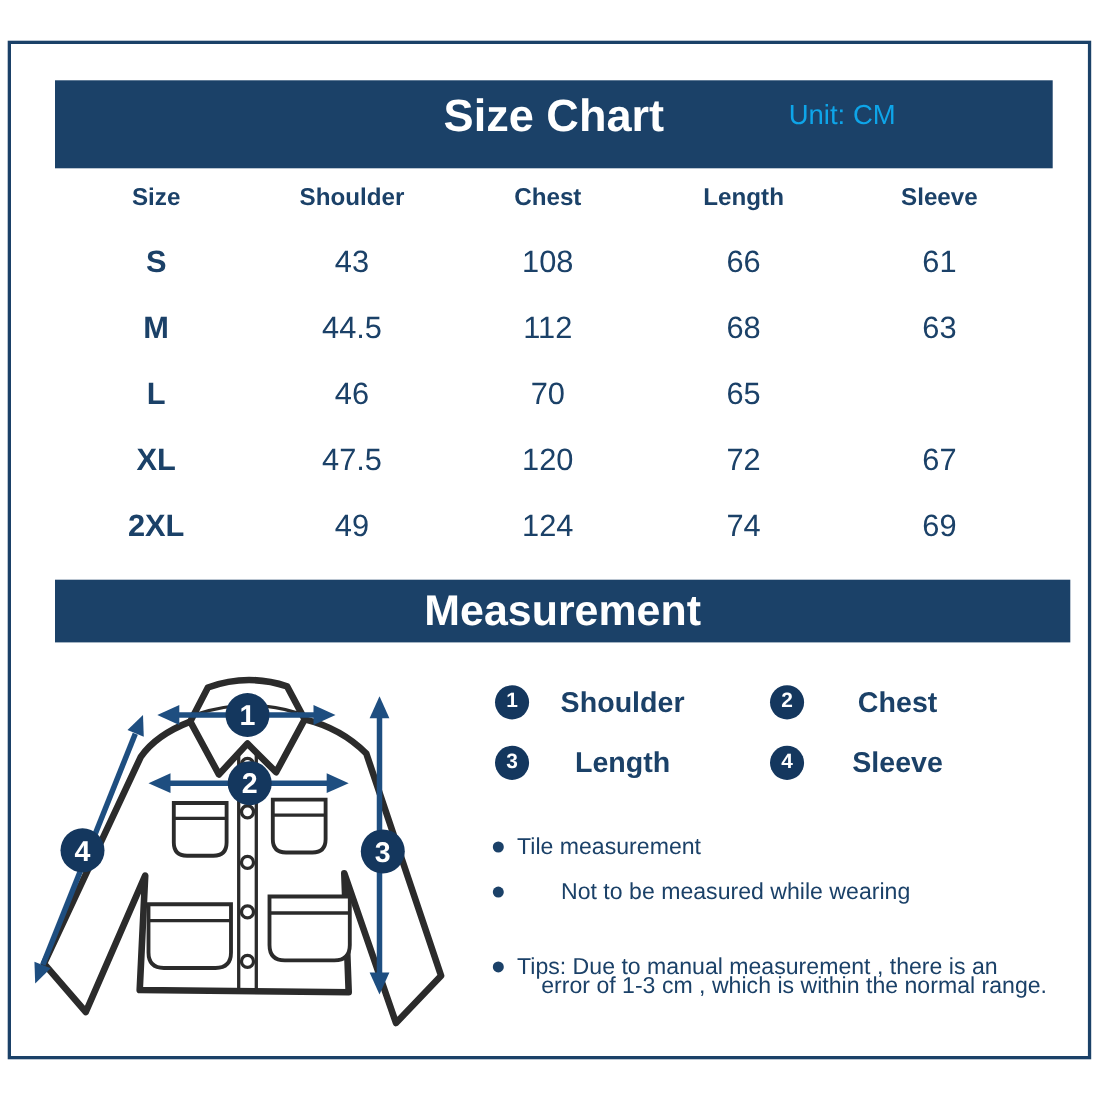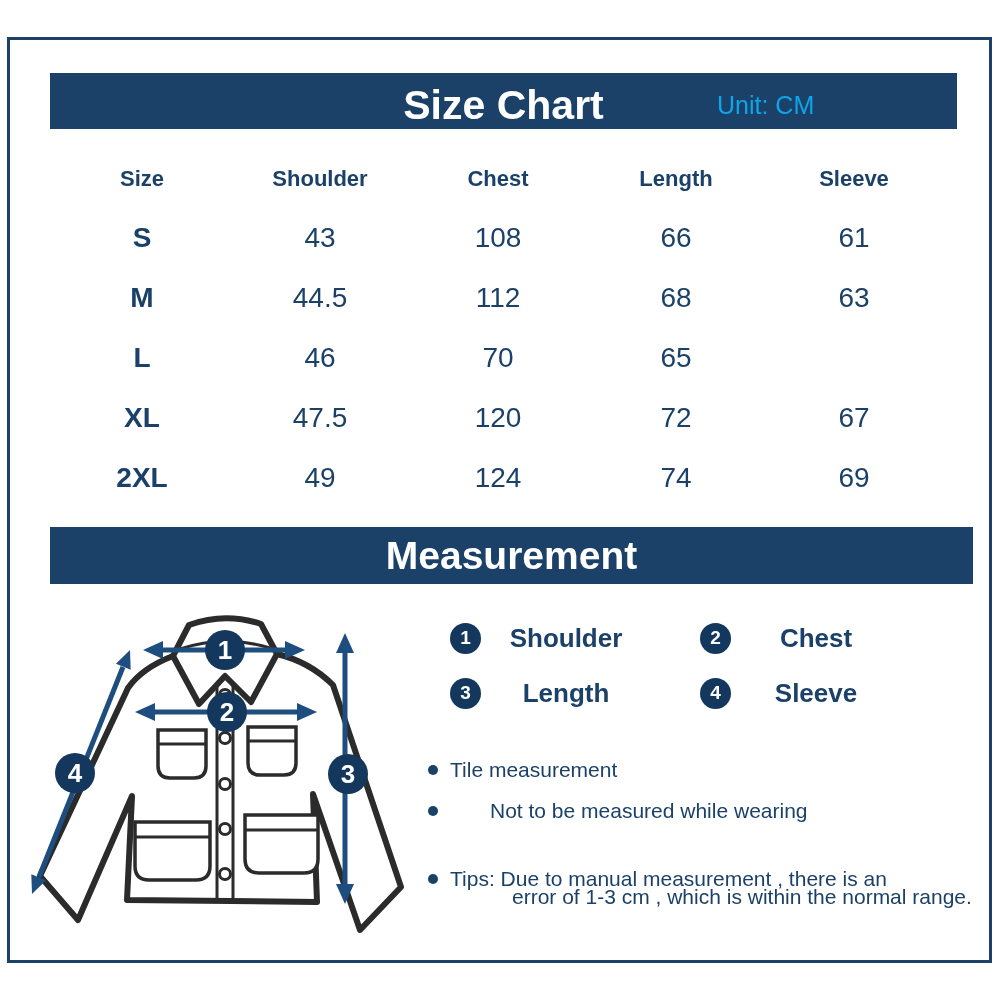--- a/index.html
+++ b/index.html
@@ -8,21 +8,21 @@
   .canvas {
     position:relative; width:1000px; height:1000px; background:#ffffff;
     color:#1B4168; overflow:hidden;
   }
   .frame {
     position:absolute; left:7px; top:37px; width:985px; height:926px;
     border:3px solid #1B4168; background:#ffffff;
   }
   
   .header-bar {
-    position:absolute; left:50px; top:73px; width:907px; height:56px;
+    position:absolute; left:50px; top:73px; width:907px; height:80px;
     background:#1B4168;
   }
   .header-title {
     position:absolute; left:0; right:0; top:0; height:64px; line-height:64px;
     text-align:center; color:#ffffff; font-size:41px; font-weight:700;
   }
   .unit-label {
     position:absolute; left:667px; top:0; height:64px; line-height:64px;
     color:#0ea5e9; font-size:25px; font-weight:400;
   }
@@ -51,27 +51,27 @@
   .legend-item { position:absolute; display:flex; align-items:center; height:34px; }
   .lbadge {
     width:31px; height:31px; border-radius:50%; background:#14375E; color:#ffffff;
     font-size:19px; font-weight:700; display:flex; align-items:center;
     justify-content:center; flex:0 0 31px;
   }
   .llabel {
     width:170px; text-align:center; font-size:26px; font-weight:700; color:#1B4168;
   }
   
-  .note { position:absolute; left:428px; display:flex; align-items:center; height:30px; }
+  .note { position:absolute; left:448px; display:flex; align-items:center; height:30px; }
   .note .dot {
     width:10px; height:10px; border-radius:50%; background:#1B4168;
     margin-right:12px; flex:0 0 10px;
   }
   .note .ntext { font-size:21px; font-weight:500; color:#1B4168; white-space:nowrap; }
-  .note.cont { left:512px; }
+  .note.cont { left:492px; }
 </style>
 </head>
 <body>
 
 <div class="canvas">
 
   <div class="frame"></div>
 
   <div class="header-bar">
     <div class="header-title">Size Chart</div>

